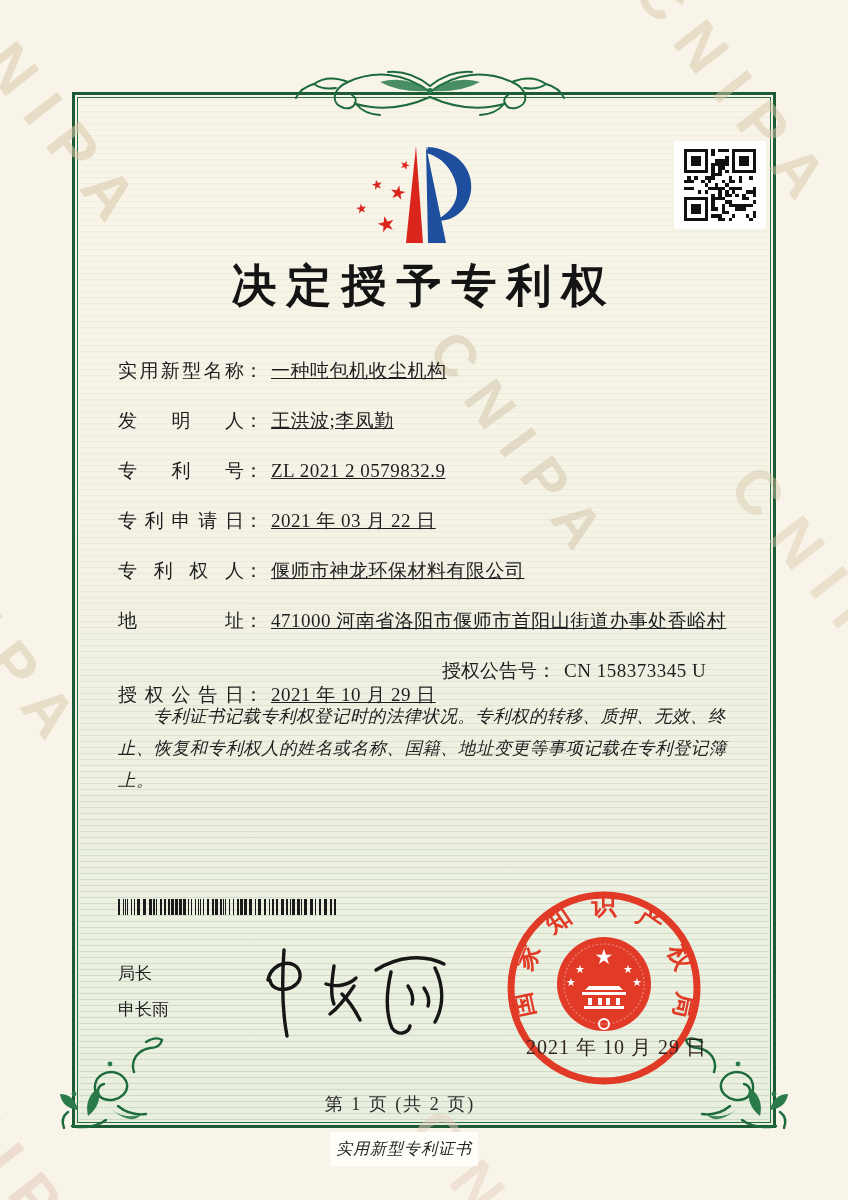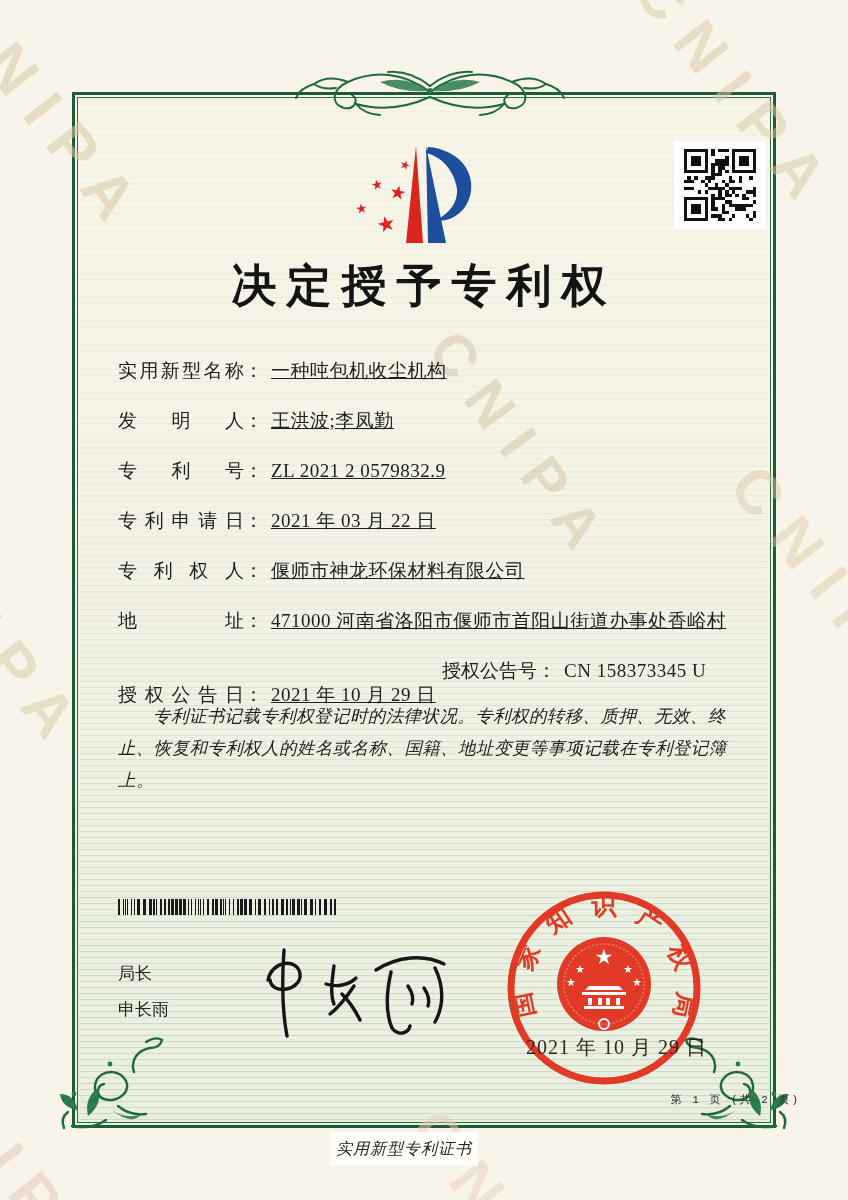--- a/index.html
+++ b/index.html
@@ -63,22 +63,22 @@
 
   
   .sig-title{position:absolute;left:118px;top:962px;font-family:var(--sans);font-size:17px;color:#222;z-index:4;}
   .sig-name{position:absolute;left:118px;top:998px;font-family:var(--sans);font-size:17px;color:#222;z-index:4;}
   .sig-graphic{position:absolute;left:238px;top:938px;z-index:4;}
 
   
   .seal{position:absolute;left:492px;top:878px;z-index:5;opacity:.94;}
 
   
-  .page-num{position:absolute;left:0;top:1092px;width:800px;text-align:right;font-size:11px;
-            letter-spacing:2px;color:#2c2c2c;z-index:4;font-family:Liberation Mono, monospace;}
+  .page-num{position:absolute;left:0;top:1092px;width:800px;text-align:center;font-size:18px;
+            letter-spacing:2px;color:#2c2c2c;z-index:4;}
   .note-box{position:absolute;left:330px;top:1132px;width:148px;height:34px;background:#fffdf8;
             display:flex;align-items:center;justify-content:center;z-index:4;
             font-size:16px;font-style:italic;color:#1f1f1f;letter-spacing:1px;}
 </style>
 </head>
 <body>
 
 <div class="page">
 
   <span class="wm" style="left:-14px;top:-22px;font-size:62px;color:rgba(216,200,168,.55);transform:rotate(52deg);">CNIPA</span>

